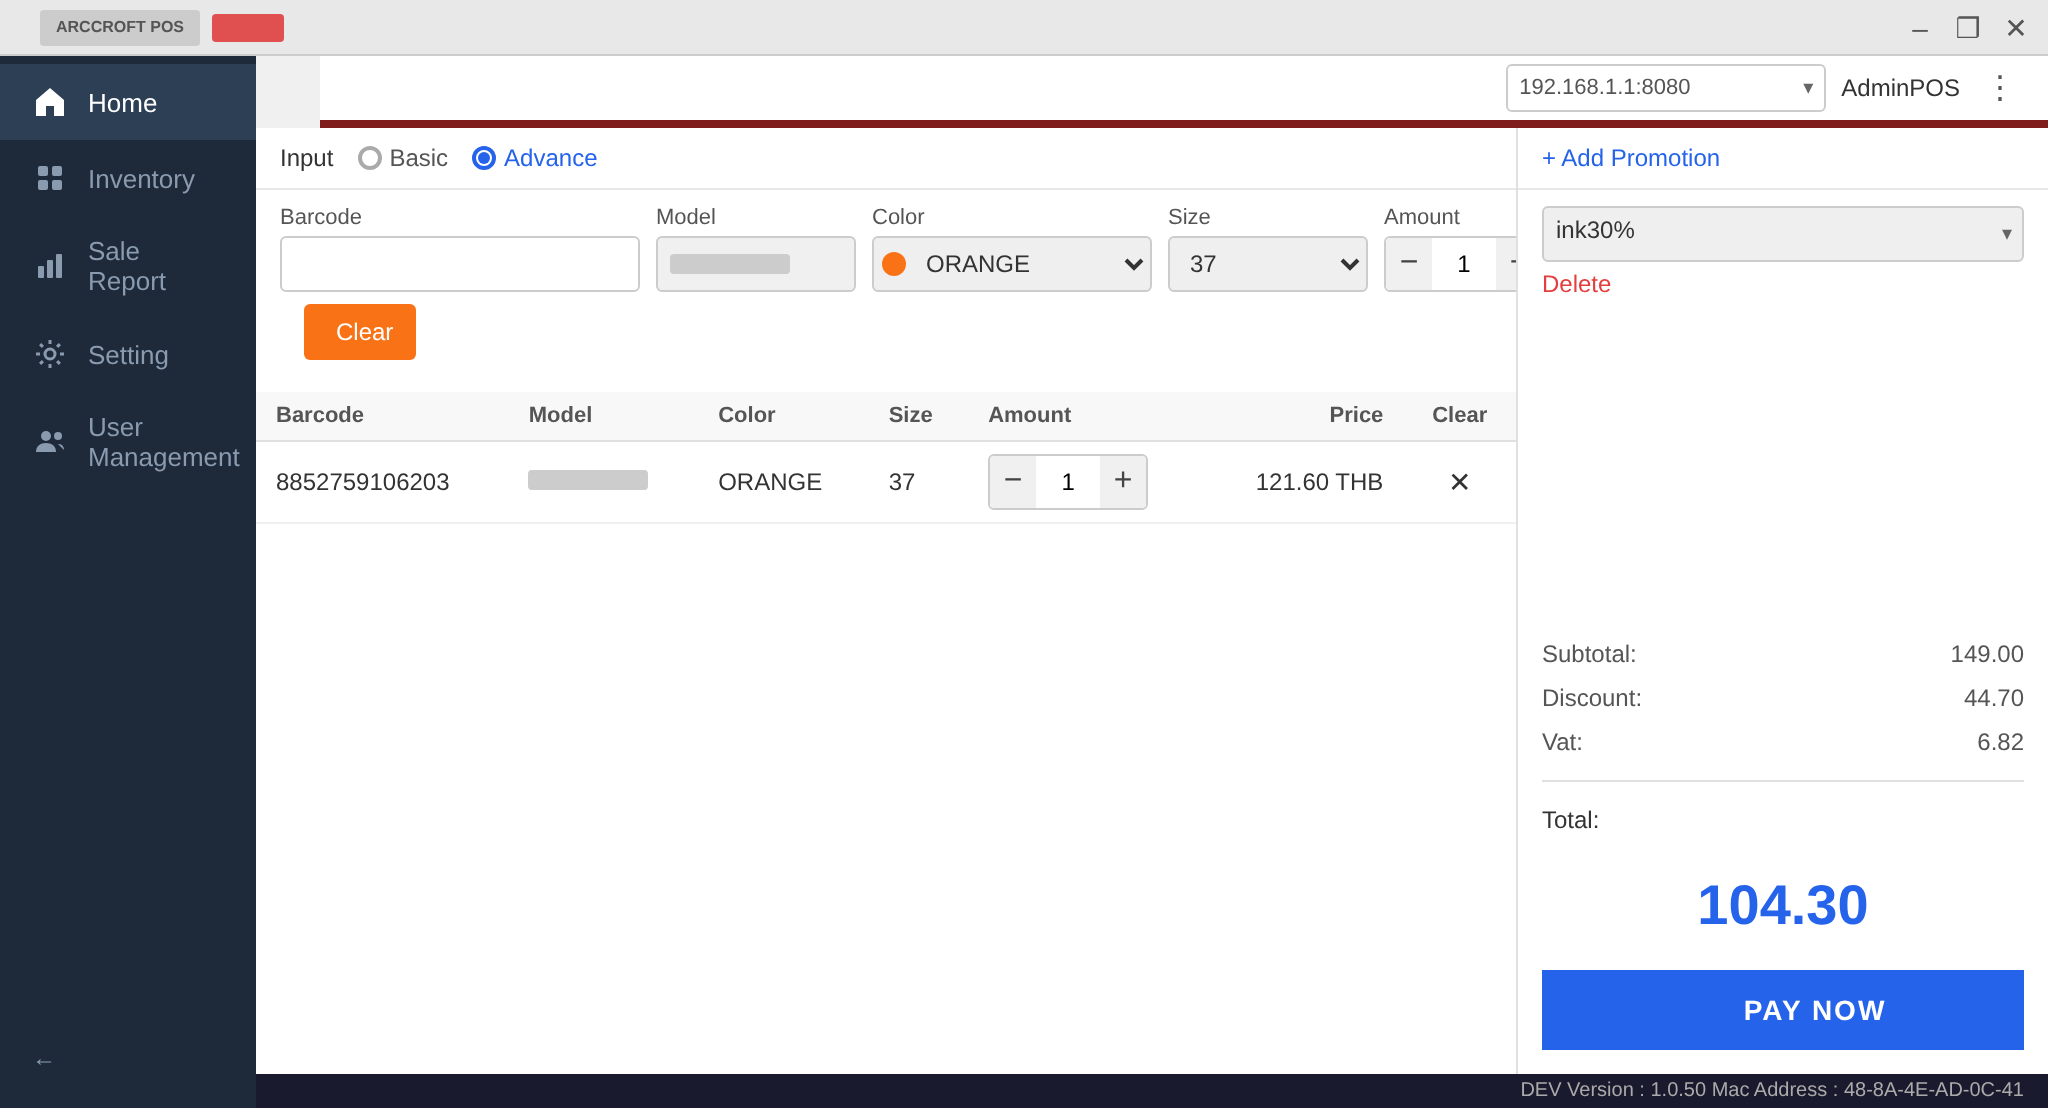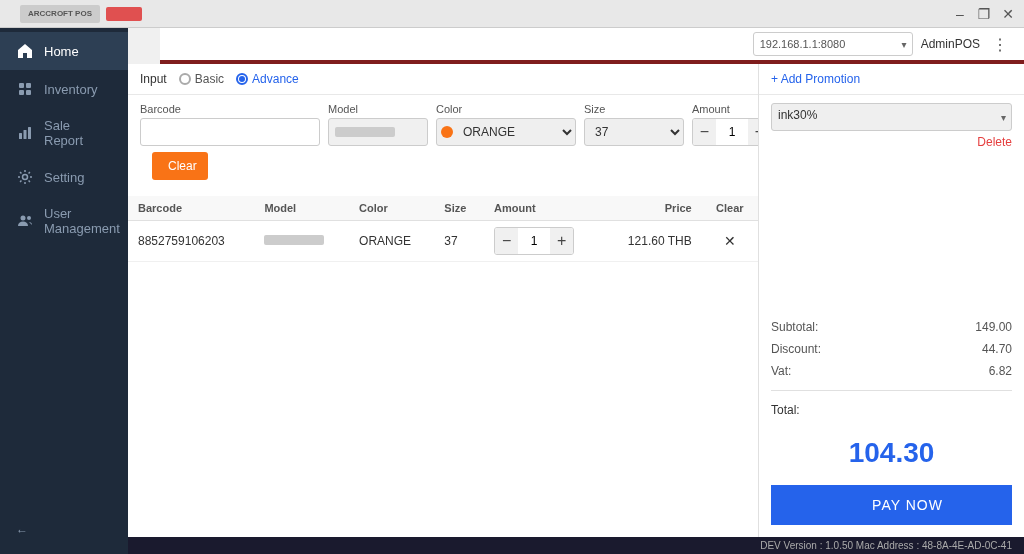--- a/index.html
+++ b/index.html
@@ -71,29 +71,29 @@
     td { padding: 6px 10px; font-size: 12px; color: #333; border-bottom: 1px solid #f0f0f0; }
 
     
     .right-panel { width: 265px; background: #fff; display: flex; flex-direction: column; flex-shrink: 0; }
     .promo-header { display: flex; align-items: center; padding: 8px 12px; border-bottom: 1px solid #e8e8e8; }
     .btn-add-promo { background: none; border: none; color: #2563eb; font-size: 12px; cursor: pointer; display: flex; align-items: center; gap: 4px; font-weight: 500; }
     .promo-body { padding: 8px 12px; }
     .promo-input-wrap { position: relative; }
     .promo-select { width: 100%; height: 28px; border: 1px solid #ccc; border-radius: 3px; padding: 0 24px 4px 6px; font-size: 12px; appearance: none; }
     .promo-select-arrow { position: absolute; right: 6px; top: 50%; transform: translateY(-50%); pointer-events: none; color: #666; font-size: 10px; }
-    .promo-delete { color: #e53e3e; font-size: 12px; cursor: pointer; margin-top: 4px; display: block; text-align: right; }
+    .promo-delete { color: #e53e3e; font-size: 12px; cursor: pointer; margin-top: 4px; display: block; }
 
     .summary-area { flex: 1; padding: 12px; display: flex; flex-direction: column; justify-content: flex-end; }
     .summary-row { display: flex; justify-content: space-between; padding: 4px 0; font-size: 12px; color: #555; }
     .summary-divider { border: none; border-top: 1px solid #e0e0e0; margin: 8px 0; }
     .total-row { display: flex; justify-content: space-between; padding: 4px 0; font-size: 12px; color: #333; font-weight: 500; }
     .total-amount { font-size: 28px; font-weight: 700; color: #2563eb; text-align: center; padding: 16px 0; }
 
-    .btn-pay { background: #2563eb; color: #fff; border: none; height: 40px; width: 100%; font-size: 14px; font-weight: 400; cursor: pointer; letter-spacing: 1px; padding-left: 32px; }
+    .btn-pay { background: #2563eb; color: #fff; border: none; height: 40px; width: 100%; font-size: 14px; font-weight: 700; cursor: pointer; letter-spacing: 1px; padding-left: 32px; }
 
     
     .footer { background: #1a1a2e; color: #aaa; font-size: 10px; padding: 3px 12px; display: flex; justify-content: flex-end; flex-shrink: 0; }
 
     .model-placeholder { width: 60px; height: 10px; background: #ccc; border-radius: 2px; display: inline-block; }
     select { font-size: 12px; color: #333; }
   </style>
 </head>
 <body>
 

